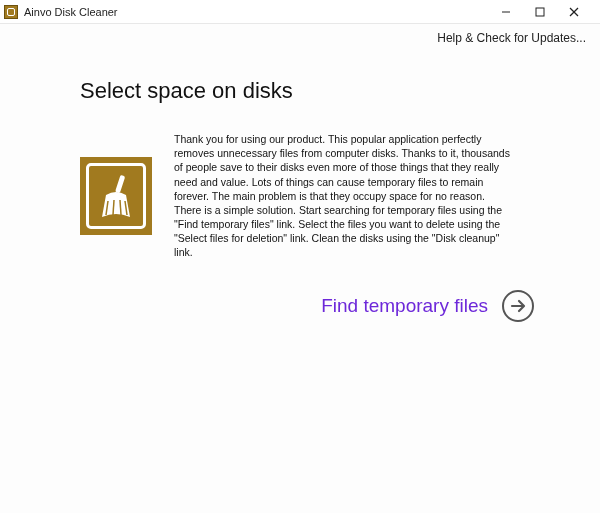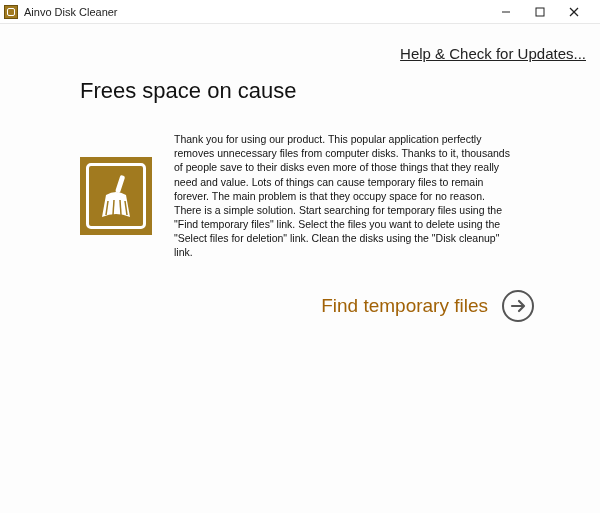--- a/index.html
+++ b/index.html
@@ -48,25 +48,24 @@
       display: flex;
       align-items: center;
       justify-content: center;
       font-size: 12px;
       color: #222;
       cursor: default;
     }
     .window-btn svg { display: block; }
     .updates-link {
       position: absolute;
-      top: 45px;
+      top: 31px;
       right: 14px;
-      font-size: 15px;
+      font-size: 12px;
       color: #222;
-      text-decoration: underline;
     }
     .content {
       padding: 54px 48px 0 80px;
     }
     .page-title {
       font-size: 22px;
       font-weight: 400;
       color: #111;
       margin-bottom: 28px;
     }
@@ -102,21 +101,21 @@
     .action-row {
       display: flex;
       align-items: center;
       justify-content: flex-end;
       gap: 14px;
       margin-top: 30px;
       padding-right: 18px;
     }
     .action-label {
       font-size: 19px;
-      color: #a16207;
+      color: #6d28d9;
     }
     .arrow-btn {
       width: 32px;
       height: 32px;
       border: 2.5px solid #555;
       border-radius: 50%;
       display: flex;
       align-items: center;
       justify-content: center;
     }
@@ -144,21 +143,21 @@
           <line x1="1" y1="1" x2="9" y2="9" stroke="#222" stroke-width="1.2"></line>
           <line x1="9" y1="1" x2="1" y2="9" stroke="#222" stroke-width="1.2"></line>
         </svg>
     </div>
   </div>
 </div>
 
 <div class="updates-link">Help &amp; Check for Updates...</div>
 
 <div class="content">
-  <h1 class="page-title">Frees space on cause</h1>
+  <h1 class="page-title">Select space on disks</h1>
 
   <div class="body-row">
     <div class="app-icon">
       <div class="app-icon-inner">
         <svg width="40" height="46" viewBox="0 0 40 46">
           <rect x="22" y="2" width="5" height="18" rx="2" fill="#fff" transform="rotate(18 24 10)"></rect>
           <path d="M 10 22 Q 20 16 30 22 L 34 44 Q 20 38 6 44 Z" fill="#fff"></path>
           <line x1="12" y1="28" x2="10" y2="42" stroke="#a17a1f" stroke-width="1.5"></line>
           <line x1="18" y1="27" x2="17" y2="42" stroke="#a17a1f" stroke-width="1.5"></line>
           <line x1="24" y1="27" x2="25" y2="42" stroke="#a17a1f" stroke-width="1.5"></line>

